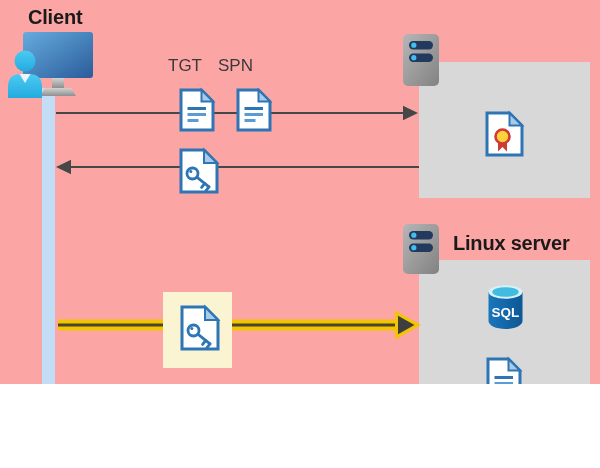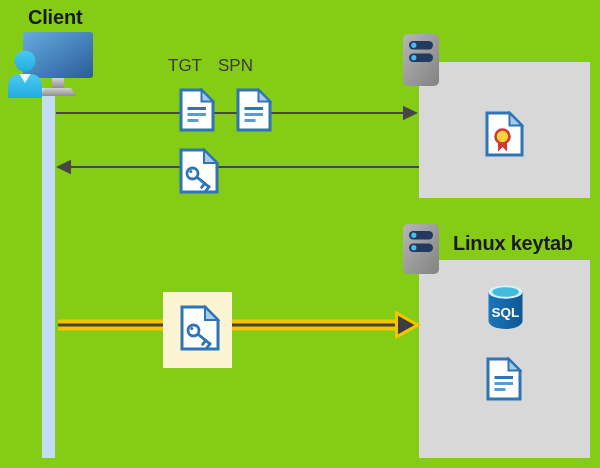--- a/index.html
+++ b/index.html
@@ -1,17 +1,17 @@
 <!DOCTYPE html>
 <html style="--text-dark: #1a1a1a; --doc-blue: #2e75b6; --doc-fold: #a9cbe8; --doc-line-light: #5b9bd5; --box-gray: #d8d8d8; --arrow-gray: #474747; --highlight-gold: #f2c500; --highlight-dark: #4a4632; --highlight-bg: #fbf4d3; --lifeline-blue: #c4ddf6; --server-bar-navy: #24395e; --server-dot-cyan: #44bef0; --cert-red: #ce3a34; --cert-gold: #ffd23c; --sql-rim-light: #d6f1f9; --sql-cyan: #41bce0;"><head>
 <meta charset="utf-8">
 <style>
   html,body{margin:0;padding:0;background:#fff;}
   .canvas{
-    position:relative;width:600px;height:468px;background:#84cc16;overflow:hidden;
+    position:relative;width:600px;height:384px;background:#fca5a5;overflow:hidden;
     font-family:"Liberation Sans","DejaVu Sans",sans-serif;
   }
   .abs{position:absolute;}
   .heading{
     font-weight:bold;font-size:20px;line-height:25px;color:var(--text-dark,#1a1a1a);
     letter-spacing:-0.2px;z-index:4;
   }
   .ticket-label{
     font-size:17px;color:#3a3a3a;text-align:left;z-index:4;width:44px;
   }
@@ -149,21 +149,21 @@
     <circle cx="11.8" cy="24.7" r="2.6" fill="var(--server-dot-cyan,#44bef0)"></circle>
   </svg>
 
   <svg class="abs icon" style="left:484px;top:110px;" width="41" height="48" viewBox="0 0 41 48">
     <path d="M3 3 H25.5 L38 15.5 V45 H3 Z" fill="#fff" stroke="var(--doc-blue,#2e75b6)" stroke-width="3"></path>
     <path d="M25.5 3 V15.5 H38 Z" fill="var(--doc-fold,#a9cbe8)" stroke="var(--doc-blue,#2e75b6)" stroke-width="2"></path>
     <path d="M14 30 V41.5 L18.5 37 L23 41.5 V30 Z" fill="var(--cert-red,#ce3a34)"></path>
     <circle cx="18.5" cy="26.5" r="7" fill="var(--cert-gold,#ffd23c)" stroke="var(--cert-red,#ce3a34)" stroke-width="2.6"></circle>
   </svg>
 
-  <div class="abs heading" style="left:453px;top:231px;white-space:nowrap;">Linux keytab</div>
+  <div class="abs heading" style="left:453px;top:231px;white-space:nowrap;">Linux server</div>
 
   <svg class="abs icon" style="left:402px;top:223px;" width="38" height="52" viewBox="0 0 38 52">
     <rect x="1" y="1" width="36" height="50" rx="5" fill="url(#serverGrad)"></rect>
     <rect x="7" y="8" width="24" height="8.5" rx="4.2" fill="var(--server-bar-navy,#24395e)"></rect>
     <circle cx="11.8" cy="12.2" r="2.6" fill="var(--server-dot-cyan,#44bef0)"></circle>
     <rect x="7" y="20.5" width="24" height="8.5" rx="4.2" fill="var(--server-bar-navy,#24395e)"></rect>
     <circle cx="11.8" cy="24.7" r="2.6" fill="var(--server-dot-cyan,#44bef0)"></circle>
   </svg>
 
   <svg class="abs icon" style="left:486px;top:283px;" width="39" height="48" viewBox="0 0 39 48">

